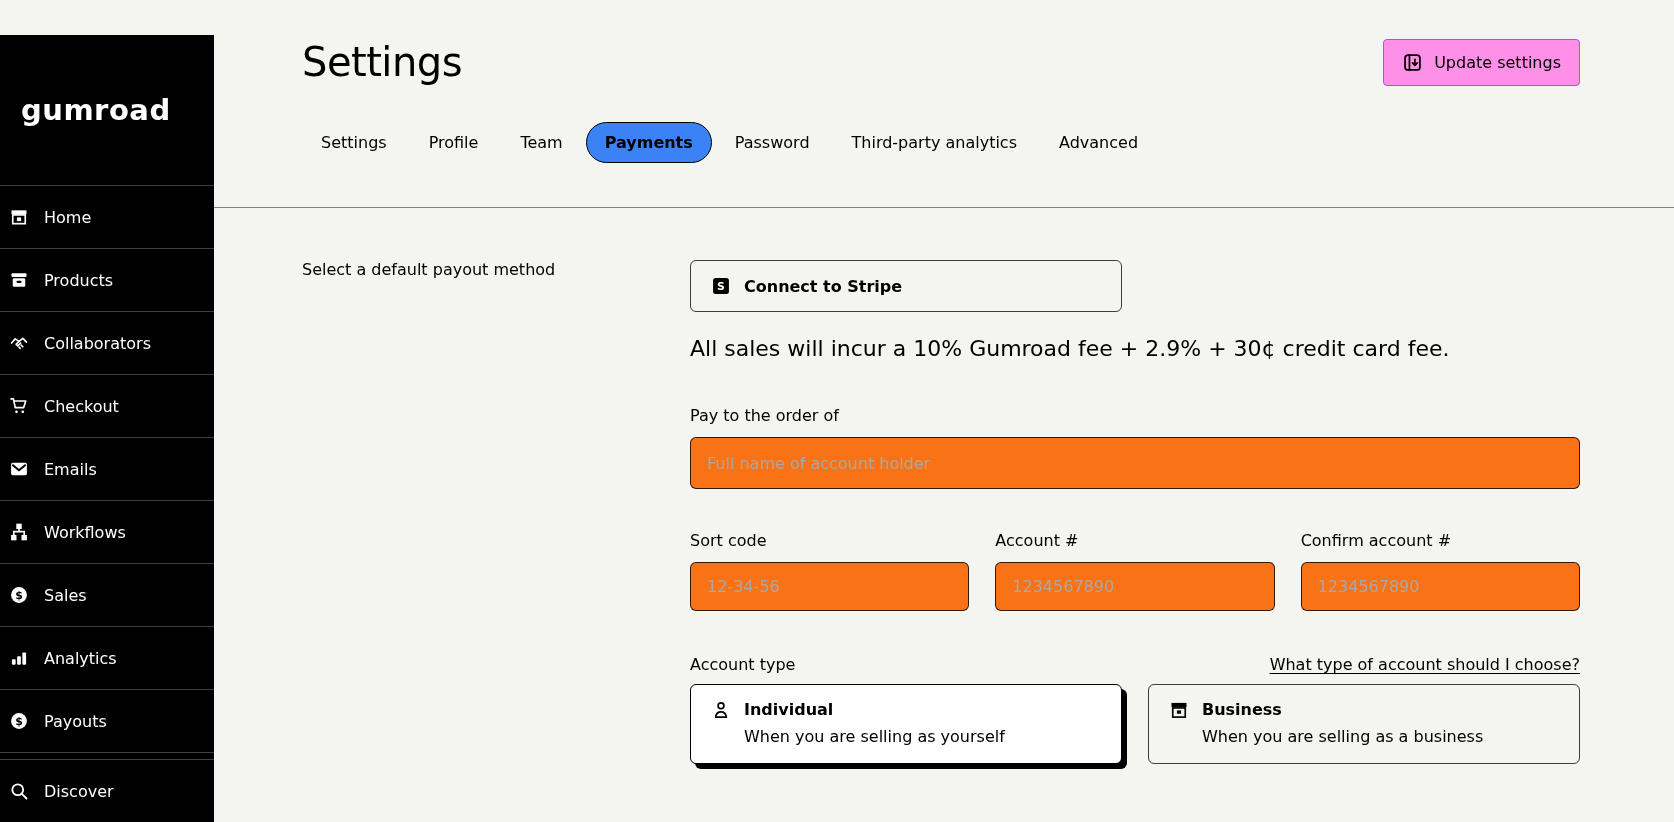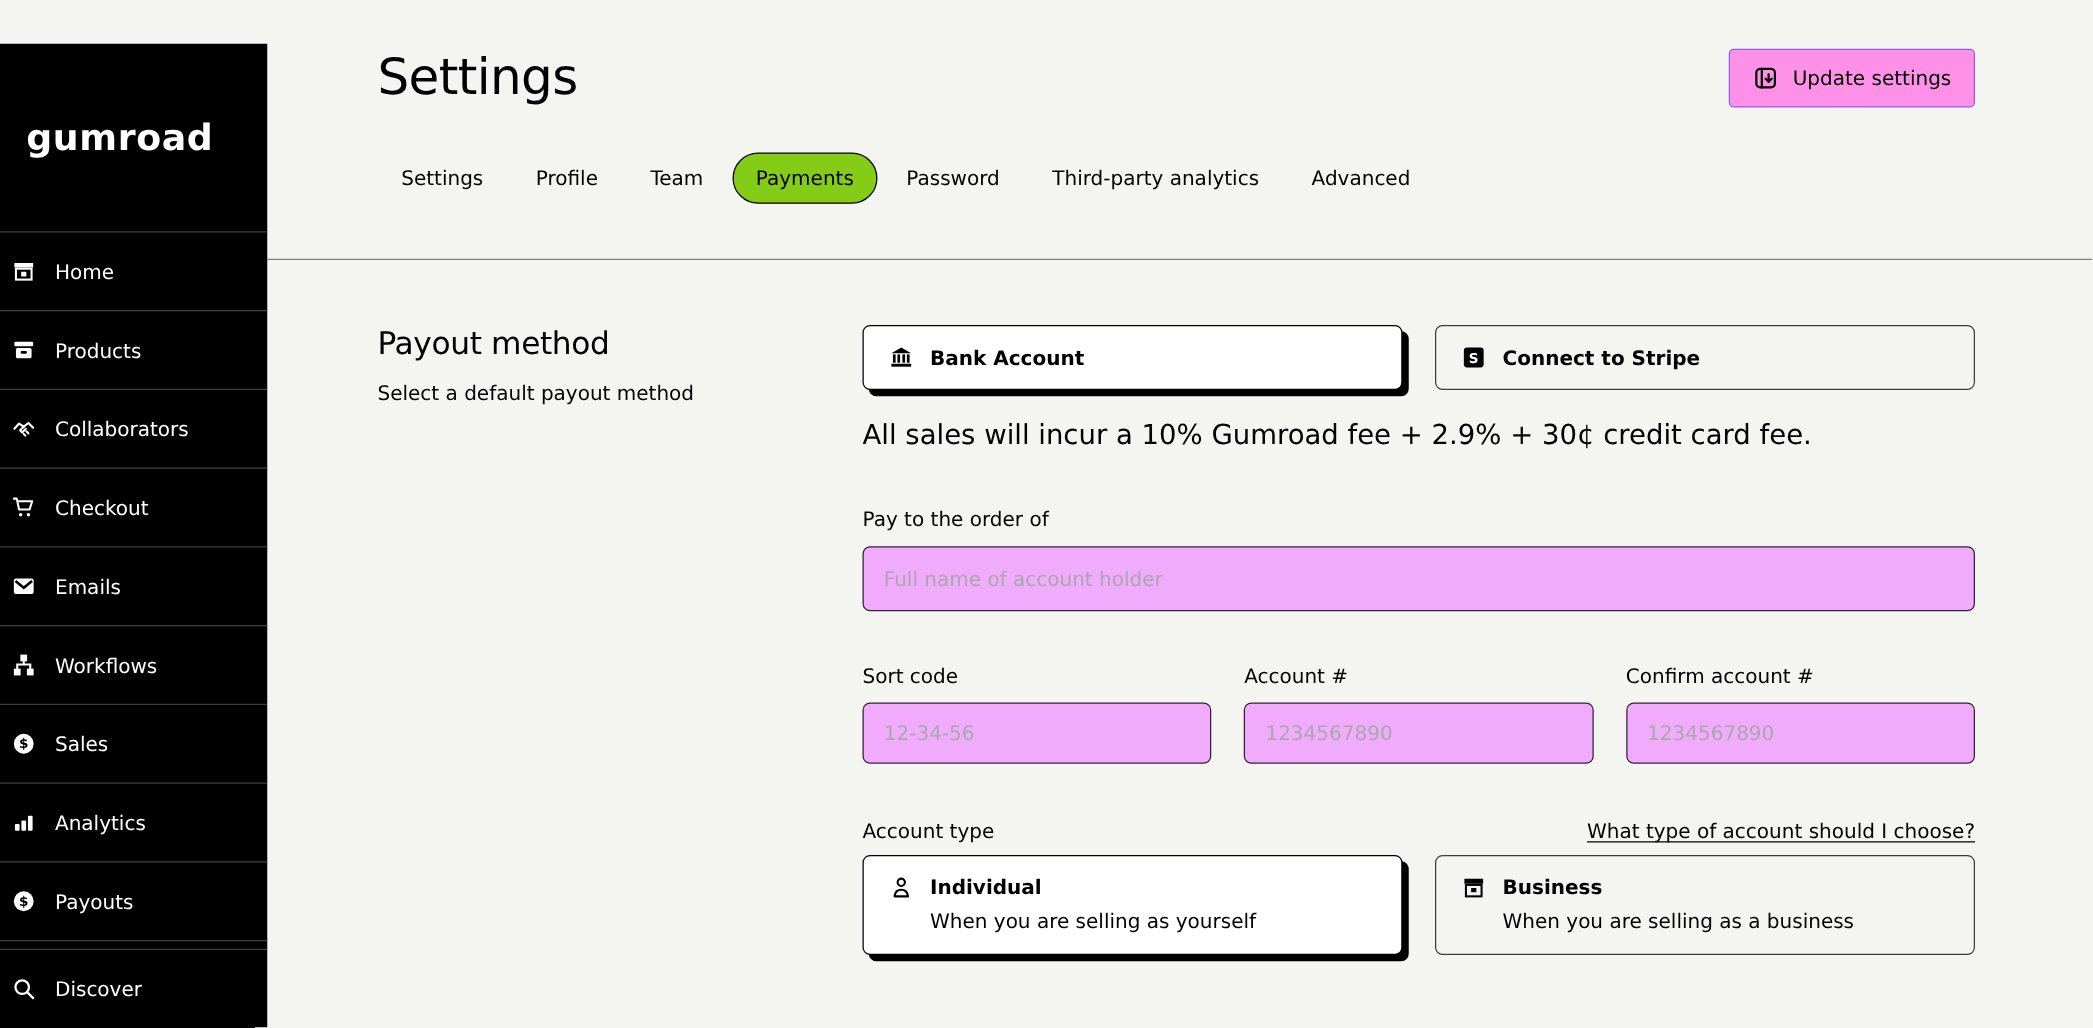--- a/index.html
+++ b/index.html
@@ -30,39 +30,39 @@
     background:#ff90e8; border:1px solid #8b5cf6; border-radius:4px;
     padding:12px 18px; font-size:16px; color:#000; cursor:pointer;
     font-family:inherit;
   }
   .btn-accent .icn { width:21px; height:21px; }
   .tabs { display:flex; align-items:center; gap:4px; margin-top:36px; padding-bottom:44px; }
   .tab {
     padding:10px 18px; font-size:16px; border:1px solid transparent;
     border-radius:999px; cursor:pointer; white-space:nowrap;
   }
-  .tab.active { background:#84cc16; border-color:#000; }
+  .tab.active { background:#3b82f6; border-color:#000;font-weight:bold; }
   
   .content { padding:52px 94px 30px 88px; display:grid; grid-template-columns:388px 1fr; align-items:start; }
   .section-title { font-size:25px; font-weight:500; margin-bottom:16px; letter-spacing:-.3px; }
   .section-sub { font-size:16px; }
   .form-col { display:block; }
   .pair-row { display:grid; grid-template-columns:1fr 1fr; gap:26px; }
   .method-btn {
     height:52px; display:flex; align-items:center; gap:13px; padding:0 20px;
     border:1px solid rgba(0,0,0,.75); border-radius:6px; background:transparent;
     font-size:16px; font-weight:600; cursor:pointer; font-family:inherit; color:#000;
   }
   .method-btn .icn { width:20px; height:20px; }
   .selected-card { background:#fff !important; border:1px solid #000 !important; box-shadow:5px 5px 0 #000; }
   .fee-note { margin-top:24px; font-size:22px; }
   .field-group { margin-top:45px; }
   .field-label { display:block; font-size:16px; }
   .text-input {
-    width:100%; margin-top:12px; height:52px; background:#f0abfc;
+    width:100%; margin-top:12px; height:52px; background:#f97316;
     border:1px solid rgba(0,0,0,.8); border-radius:6px; padding:0 16px;
     font-size:16px; font-family:inherit; color:#000;
   }
   .text-input::placeholder { color:#a8a8a8; }
   .triple-row { margin-top:42px; display:grid; grid-template-columns:1fr 1fr 1fr; gap:26px; }
   .triple-row .text-input { height:49px; }
   .type-header { margin-top:44px; display:flex; justify-content:space-between; align-items:baseline; }
   .help-link { font-size:16px; color:#000; text-decoration:underline; text-underline-offset:3px; cursor:pointer; }
   .type-cards { margin-top:10px; }
   .type-card {
@@ -205,37 +205,25 @@
       <div class="tab">Team</div>
       <div class="tab active">Payments</div>
       <div class="tab">Password</div>
       <div class="tab">Third-party analytics</div>
       <div class="tab">Advanced</div>
     </nav>
   </header>
 
   <section class="content">
     <div>
-      <h2 class="section-title">Payout method</h2>
       <p class="section-sub">Select a default payout method</p>
     </div>
 
     <div class="form-col">
       <div class="pair-row">
-        <button class="method-btn selected-card">
-          <span class="icn"><svg viewBox="0 0 24 24" fill="#000">
-                <path d="M12 2.5L21.5 8H2.5z"></path>
-                <rect x="4" y="9" width="2.6" height="8"></rect>
-                <rect x="8.3" y="9" width="2.6" height="8"></rect>
-                <rect x="13.1" y="9" width="2.6" height="8"></rect>
-                <rect x="17.4" y="9" width="2.6" height="8"></rect>
-                <rect x="2.5" y="18" width="19" height="2.8"></rect>
-              </svg></span>
-          <span>Bank Account</span>
-        </button>
         <button class="method-btn">
           <span class="icn"><svg viewBox="0 0 24 24">
                 <rect x="2.5" y="2.5" width="19" height="19" rx="3" fill="#000"></rect>
                 <text x="12" y="17" font-size="13" font-weight="bold" fill="#fff" text-anchor="middle" font-family="DejaVu Sans, sans-serif">S</text>
               </svg></span>
           <span>Connect to Stripe</span>
         </button>
       </div>
 
       <p class="fee-note">All sales will incur a 10% Gumroad fee + 2.9% + 30¢ credit card fee.</p>

